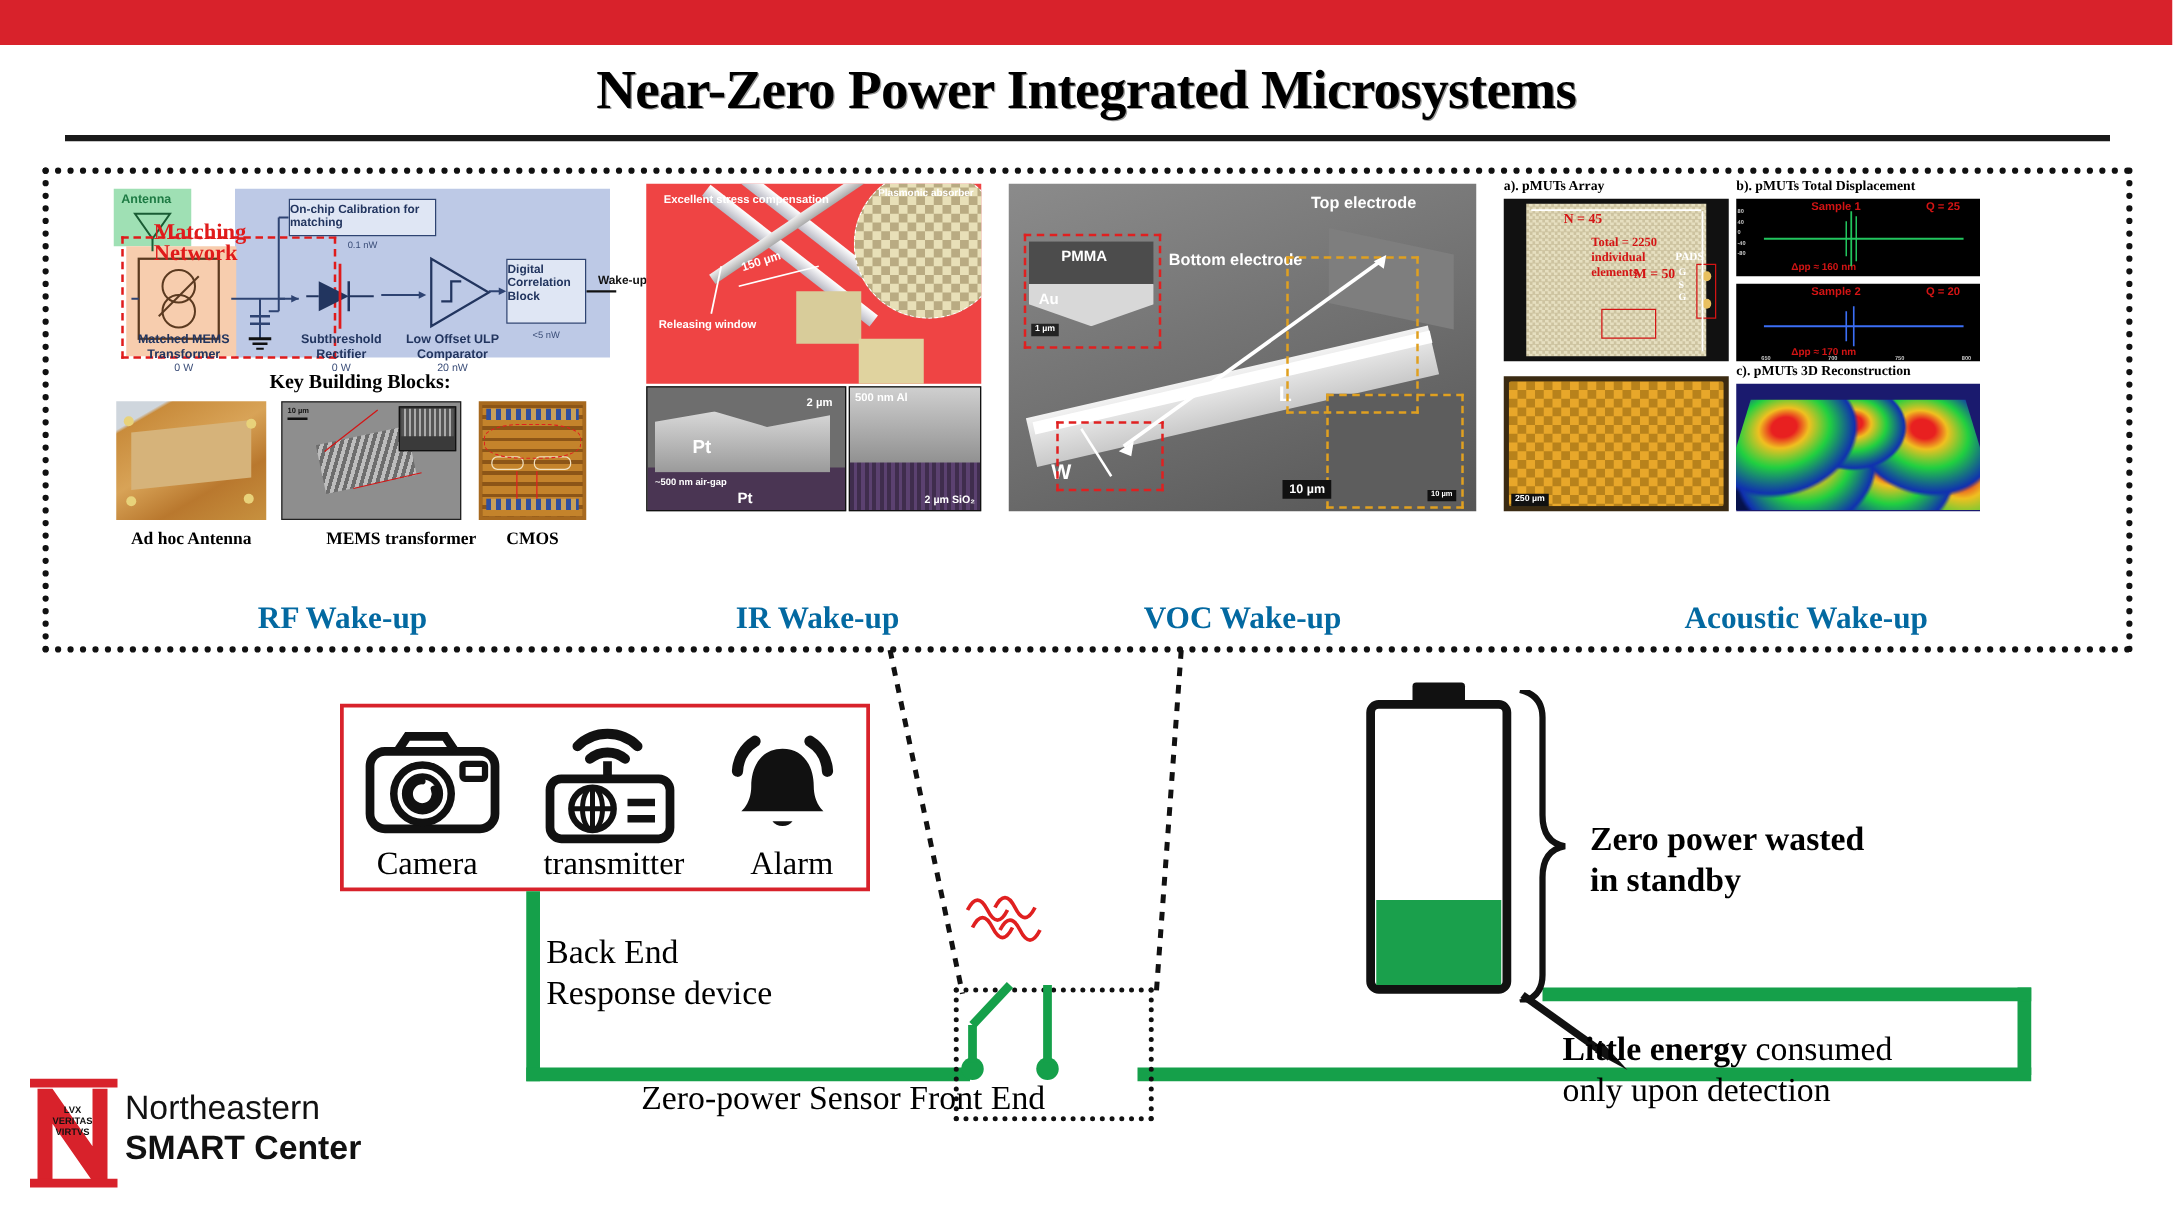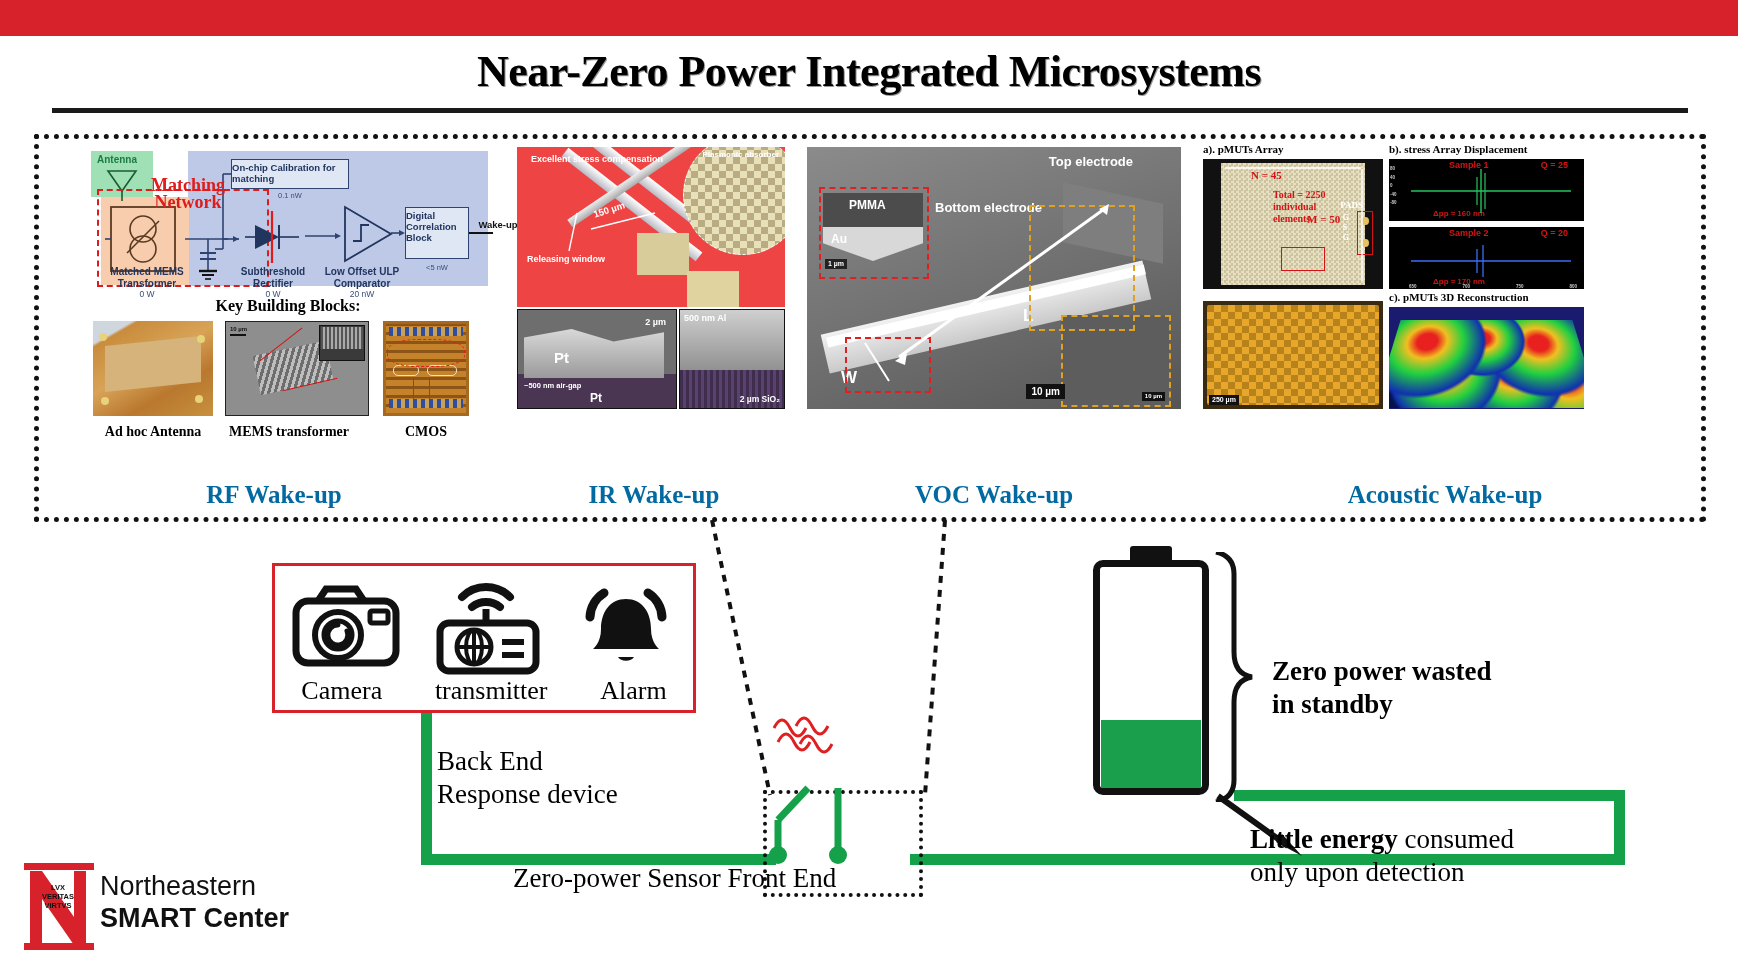--- a/index.html
+++ b/index.html
@@ -56,21 +56,21 @@
   }
   .rf-peachbox {
     position: absolute; left: 48px; top: 52px; width: 88px; height: 88px;
     background: #f7cdae;
   }
   .rf-t { position: absolute; font-family: "Liberation Sans", sans-serif; color: #22355f; }
   .lbl-antenna { left: 44px; top: 9px; font-size: 10px; font-weight: bold; color: #1d7a43; }
   .lbl-matching {
     position: absolute; left: 70px; top: 32px; width: 130px;
     font-family: "Liberation Serif", serif; font-weight: bold;
-    font-size: 18px; color: #e01b1b; line-height: 17px; z-index: 9; text-align: center;
+    font-size: 18px; color: #e01b1b; line-height: 17px; z-index: 9;
   }
   .box-outline {
     position: absolute; border: 1.6px solid #2e4372; background: #dfe6f4;
   }
   .b-cal { left: 178px; top: 14px; width: 118px; height: 30px; }
   .b-dig { left: 352px; top: 62px; width: 64px; height: 52px; }
   .box-txt {
     font-family: "Liberation Sans", sans-serif; font-size: 9.5px; font-weight: bold;
     color: #22355f; text-align: left; line-height: 11px; padding-top: 2px;
   }
@@ -246,21 +246,21 @@
         <div class="mg" style="left:0;top:0;width:120px;height:95px;background:linear-gradient(150deg,#cfd6dd 0%,#cfd6dd 14%,#c98c3c 16%,#d8a357 45%,#b9782e 70%,#c7913f 100%);">
           <div style="position:absolute;left:12px;top:20px;width:96px;height:46px;background:#d6b37a;transform:skewY(-6deg);"></div>
           <div style="position:absolute;left:6px;top:12px;width:8px;height:8px;border-radius:50%;background:#e8d27a;"></div>
           <div style="position:absolute;left:104px;top:14px;width:8px;height:8px;border-radius:50%;background:#e8d27a;"></div>
           <div style="position:absolute;left:8px;top:76px;width:8px;height:8px;border-radius:50%;background:#e8d27a;"></div>
           <div style="position:absolute;left:102px;top:74px;width:8px;height:8px;border-radius:50%;background:#e8d27a;"></div>
         </div>
         <div class="thumb-cap">Ad hoc Antenna</div>
       </div>
 
-      <div class="thumb" style="left:172px;top:176px;width:128px;height:95px;">
+      <div class="thumb" style="left:172px;top:176px;width:128px;height:95px;padding-left:32px;">
         <div class="mg" style="left:0;top:0;width:144px;height:95px;background:#8e8e8e;border:1.5px solid #222;">
           <div style="position:absolute;left:30px;top:26px;width:74px;height:40px;background:repeating-linear-gradient(118deg,#6d6d6d 0 3px,#bdbdbd 3px 6px);transform:rotate(-12deg);"></div>
           <div style="position:absolute;right:3px;top:3px;width:46px;height:36px;background:#3a3a3a;border:1px solid #111;"></div>
           <div style="position:absolute;right:5px;top:5px;width:42px;height:22px;background:repeating-linear-gradient(90deg,#555 0 2px,#aaa 2px 4px);"></div>
           <div class="mtxt dark" style="left:4px;top:4px;font-size:6px;">10 µm</div>
           <div style="position:absolute;left:4px;top:12px;width:16px;height:1.6px;background:#111;"></div>
           <div style="position:absolute;left:28px;top:22px;width:54px;height:1.4px;background:#d41414;transform:rotate(-38deg);"></div>
           <div style="position:absolute;left:56px;top:62px;width:56px;height:1.4px;background:#d41414;transform:rotate(-13deg);"></div>
         </div>
         <div class="thumb-cap">MEMS transformer</div>
@@ -371,21 +371,21 @@
       <svg style="position:absolute;left:0;top:0;" width="180" height="130">
         <line x1="22" y1="9" x2="158" y2="9" stroke="#fff" stroke-width="1.4"></line>
         <line x1="159" y1="10" x2="159" y2="122" stroke="#fff" stroke-width="1.4"></line>
       </svg>
     </div>
     <div class="mg" style="left:14px;top:162px;width:180px;height:108px;background:#3a2a12;">
       <div style="position:absolute;inset:4px;background:repeating-conic-gradient(#e8a72a 0 25%,#b8821b 0 50%) 0 0/14px 14px;border-radius:2px;"></div>
       <div class="mtxt" style="left:6px;bottom:4px;font-size:7px;background:#111;padding:1px 3px;">250 µm</div>
     </div>
 
-    <div style="position:absolute;left:200px;top:4px;width:195px;font-family:'Liberation Serif',serif;font-weight:bold;font-size:11px;color:#000;">b). stress Array Displacement</div>
+    <div style="position:absolute;left:200px;top:4px;width:195px;font-family:'Liberation Serif',serif;font-weight:bold;font-size:11px;color:#000;">b). pMUTs Total Displacement</div>
     <div class="mg" style="left:200px;top:20px;width:195px;height:62px;background:#000;">
       <div class="mtxt red" style="left:60px;top:2px;font-size:9px;font-weight:bold;">Sample 1</div>
       <div class="mtxt red" style="right:16px;top:2px;font-size:9px;font-weight:bold;">Q = 25</div>
       <div class="mtxt red" style="left:44px;bottom:2px;font-size:8px;font-weight:bold;">Δpp ≈ 160 nm</div>
       <svg style="position:absolute;left:22px;top:8px;" width="160" height="48">
         <line x1="0" y1="24" x2="160" y2="24" stroke="#22c55e" stroke-width="1.6"></line>
         <line x1="70" y1="2" x2="70" y2="46" stroke="#22c55e" stroke-width="1.4"></line>
         <line x1="74" y1="6" x2="74" y2="42" stroke="#22c55e" stroke-width="1.2"></line>
         <line x1="66" y1="10" x2="66" y2="38" stroke="#22c55e" stroke-width="1.2"></line>
       </svg>

